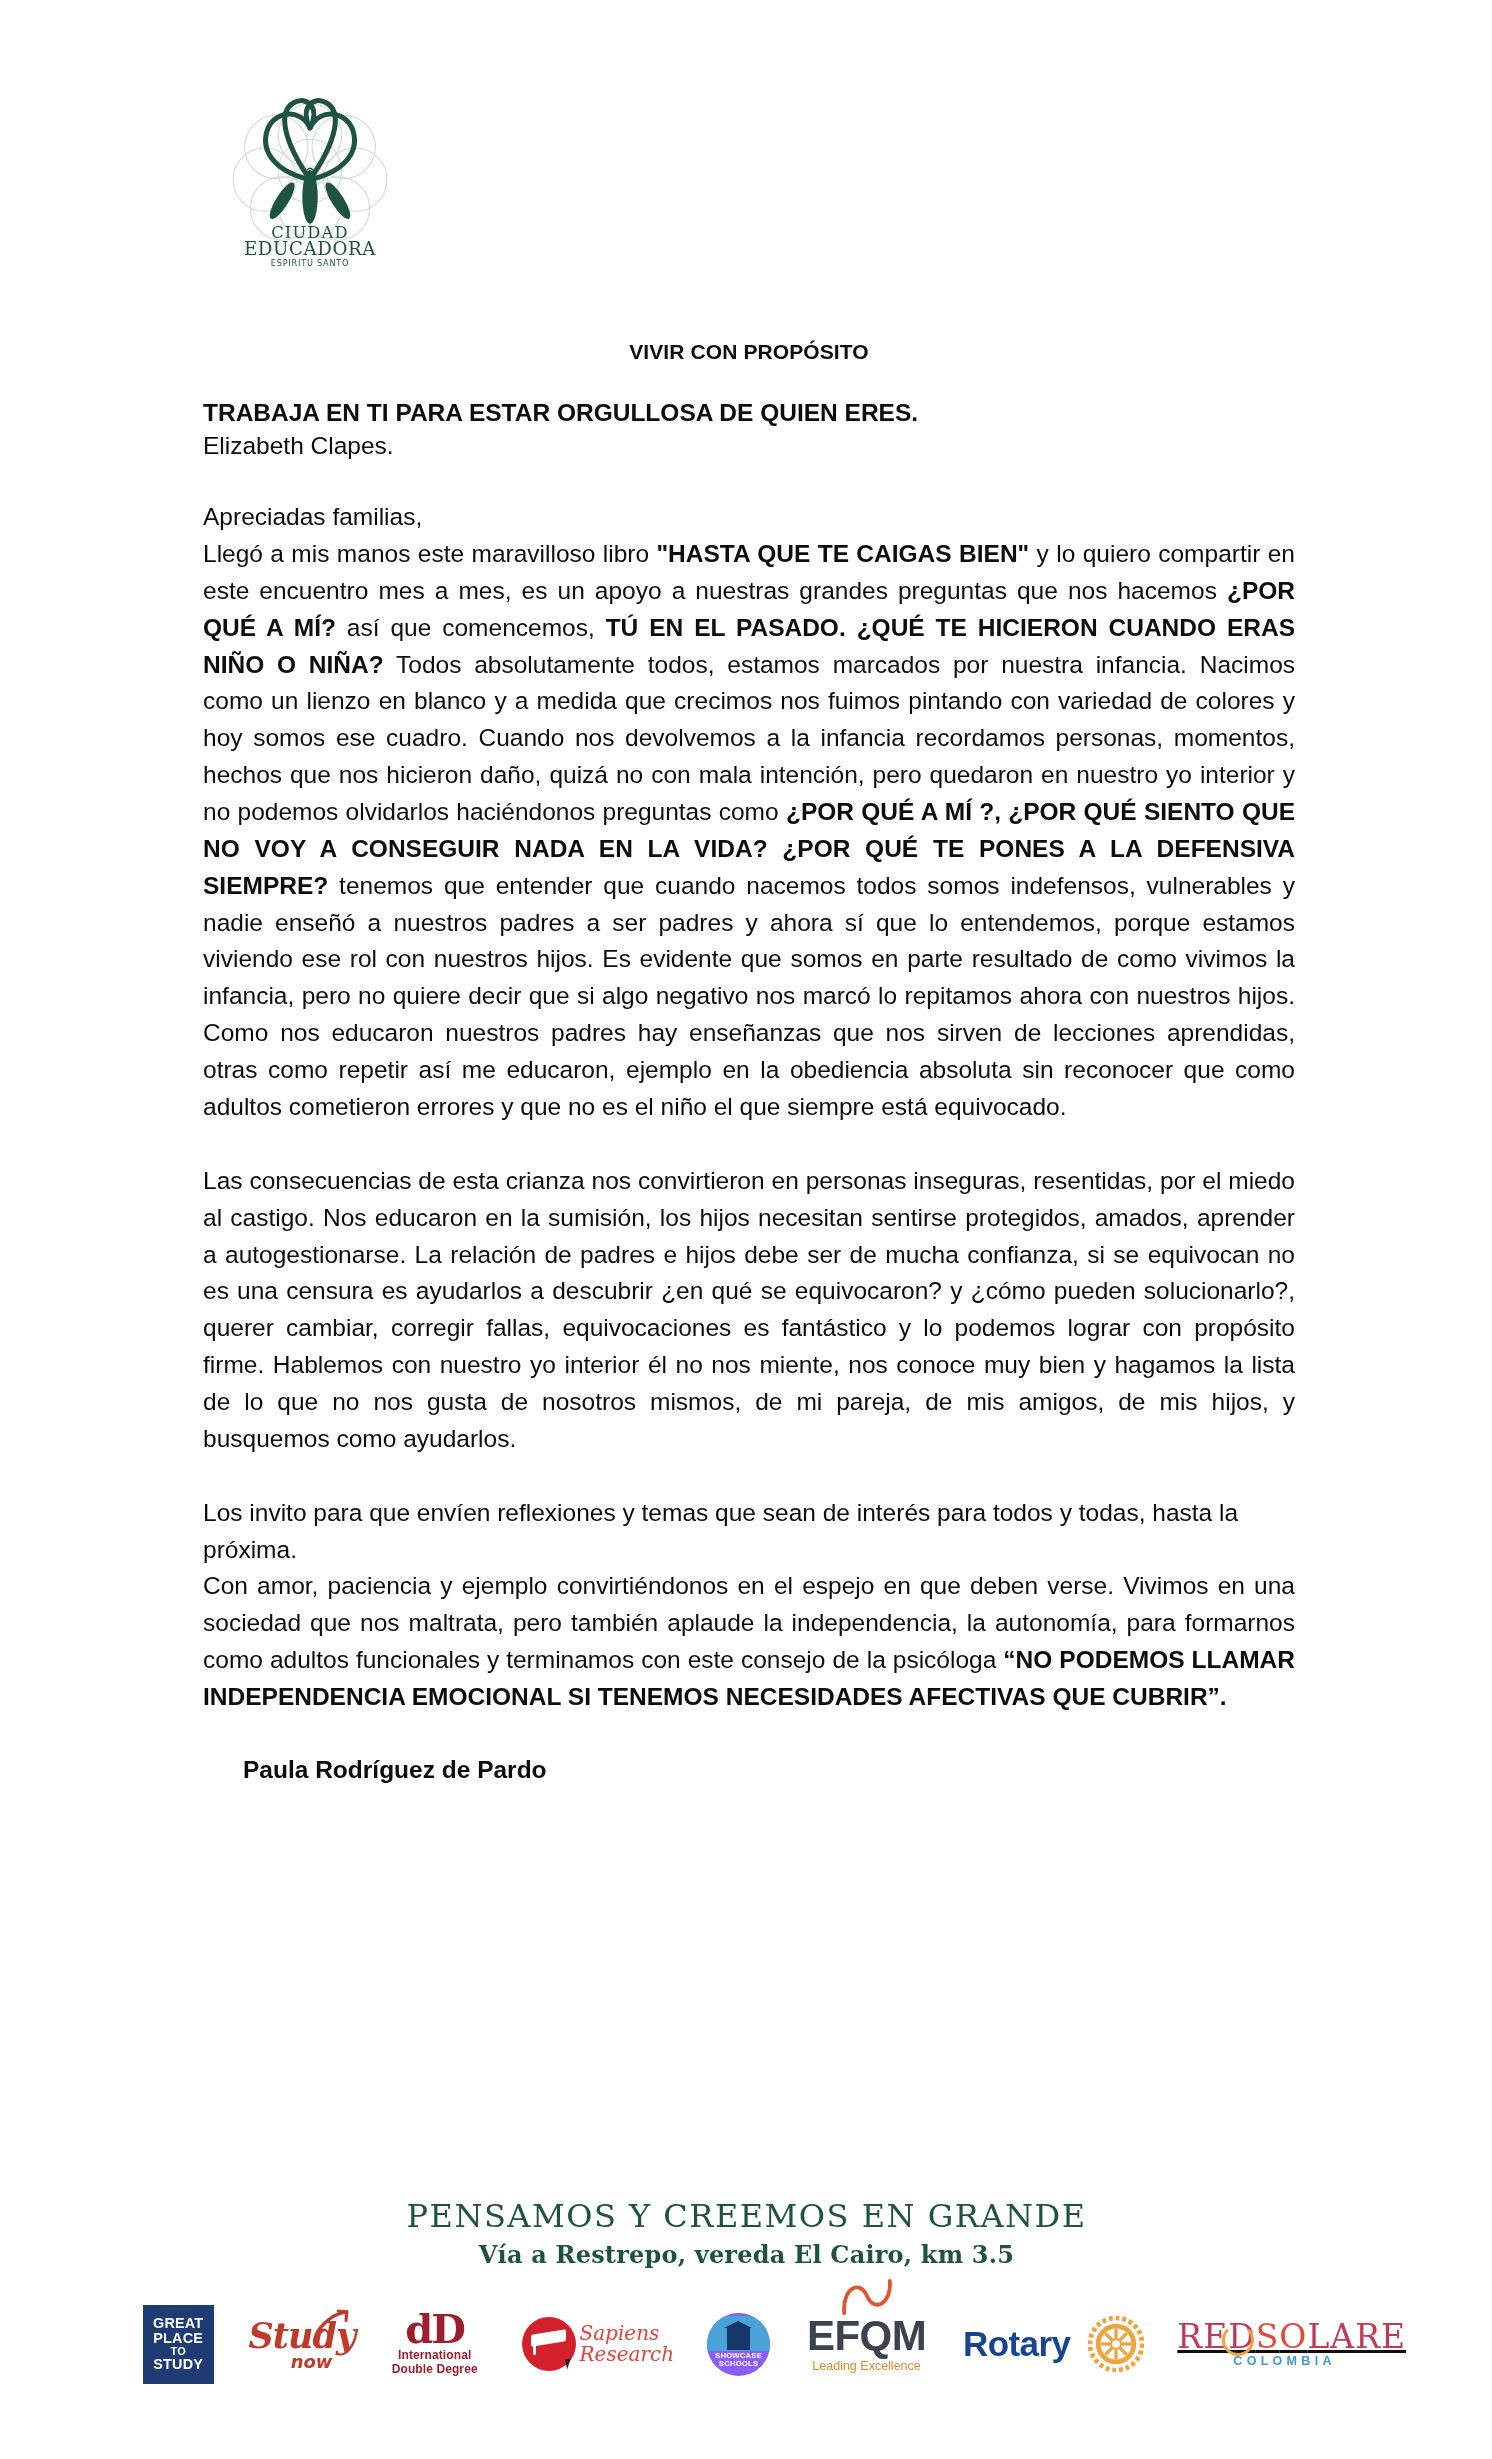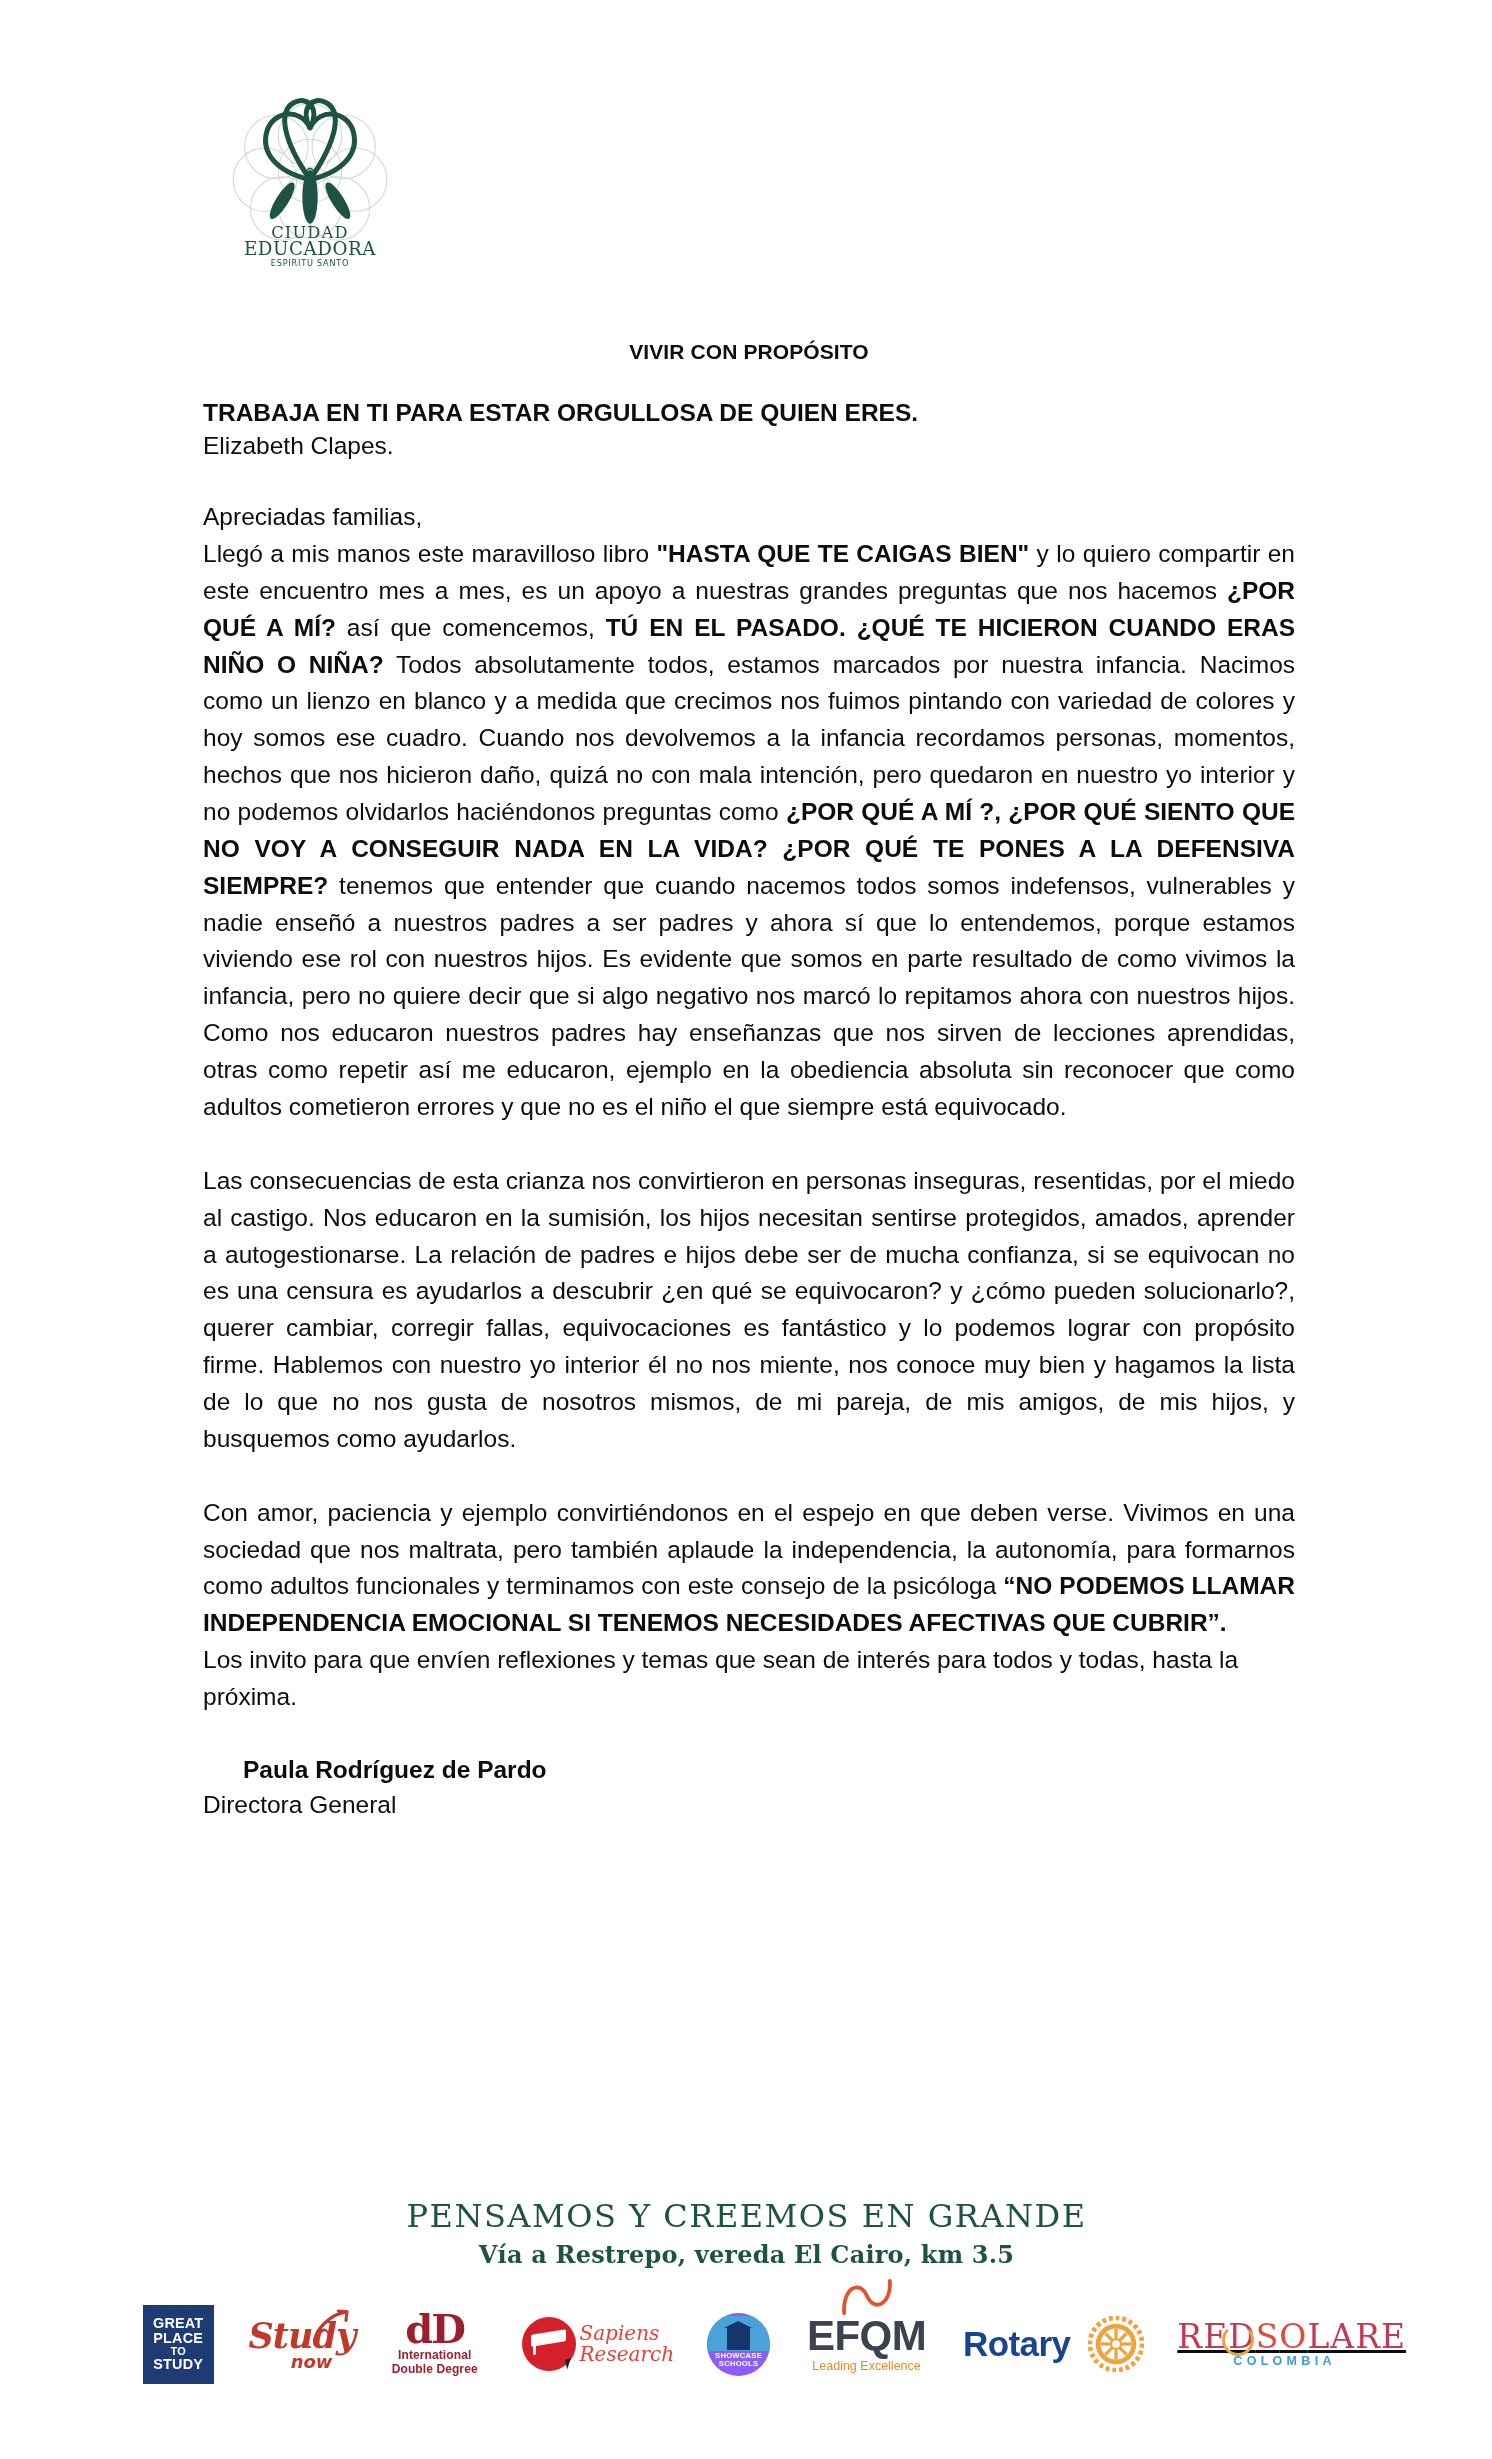--- a/index.html
+++ b/index.html
@@ -362,28 +362,27 @@
     <p class="para flush">Apreciadas familias,</p>
 
     <p class="para"><span>Llegó a mis manos este maravilloso libro </span><b>"HASTA QUE TE CAIGAS BIEN"</b><span> y lo quiero compartir en este encuentro mes a mes, es un apoyo a nuestras grandes preguntas que nos hacemos </span><b>¿POR QUÉ A MÍ?</b><span> así que comencemos, </span><b>TÚ EN EL PASADO. ¿QUÉ TE HICIERON CUANDO ERAS NIÑO O NIÑA?</b><span> Todos absolutamente todos, estamos marcados por nuestra infancia. Nacimos como un lienzo en blanco y a medida que crecimos nos fuimos pintando con variedad de colores y hoy somos ese cuadro. Cuando nos devolvemos a la infancia recordamos personas, momentos, hechos que nos hicieron daño, quizá no con mala intención, pero quedaron en nuestro yo interior y no podemos olvidarlos haciéndonos preguntas como </span><b>¿POR QUÉ A MÍ ?, ¿POR QUÉ SIENTO QUE NO VOY A CONSEGUIR NADA EN LA VIDA? ¿POR QUÉ TE PONES A LA DEFENSIVA SIEMPRE?</b><span> tenemos que entender que cuando nacemos todos somos indefensos, vulnerables y nadie enseñó a nuestros padres a ser padres y ahora sí que lo entendemos, porque estamos viviendo ese rol con nuestros hijos. Es evidente que somos en parte resultado de como vivimos la infancia, pero no quiere decir que si algo negativo nos marcó lo repitamos ahora con nuestros hijos.  Como nos educaron nuestros padres hay enseñanzas que nos sirven de lecciones aprendidas, otras como repetir así me educaron, ejemplo en la obediencia absoluta sin reconocer que como adultos cometieron errores y que no es el niño el que siempre está equivocado.</span></p>
 
     <div class="gap-para"></div>
 
     <p class="para">Las consecuencias de esta crianza nos convirtieron en personas inseguras, resentidas, por el miedo al castigo. Nos educaron en la sumisión, los hijos necesitan sentirse protegidos, amados, aprender a autogestionarse. La relación de padres e hijos debe ser de mucha confianza, si se equivocan no es una censura es ayudarlos a descubrir ¿en qué se equivocaron? y ¿cómo pueden solucionarlo?, querer cambiar, corregir fallas, equivocaciones es fantástico y lo podemos lograr con propósito firme. Hablemos con nuestro yo interior él no nos miente, nos conoce muy bien y hagamos la lista de lo que no nos gusta de nosotros mismos, de mi pareja, de mis amigos, de mis hijos, y busquemos como ayudarlos.</p>
 
     <div class="gap-para"></div>
 
+    <p class="para flush">Los invito para que envíen reflexiones y temas que sean de interés para todos y todas, hasta la próxima.</p>
+
     <p class="para"><span>Con amor, paciencia y ejemplo convirtiéndonos en el espejo en que deben verse.  Vivimos en una sociedad que nos maltrata, pero también aplaude la independencia, la autonomía, para formarnos como adultos funcionales y terminamos con este consejo de la psicóloga </span><b>“NO PODEMOS LLAMAR INDEPENDENCIA EMOCIONAL SI TENEMOS NECESIDADES AFECTIVAS QUE CUBRIR”.</b></p>
 
-    <p class="para flush">Los invito para que envíen reflexiones y temas que sean de interés para todos y todas, hasta la próxima.</p>
-
     <div class="gap-para"></div>
 
     <div class="sign-name">Paula Rodríguez de Pardo</div>
-    <div class="sign-role">Directora General</div>
   </div>
 
   <div class="footer">
     <div class="footer-tagline">PENSAMOS Y CREEMOS EN GRANDE</div>
     <div class="footer-address">Vía a Restrepo, vereda El Cairo, km 3.5</div>
   </div>
 
   <div class="logo-strip">
 
     <div class="logo-item">

